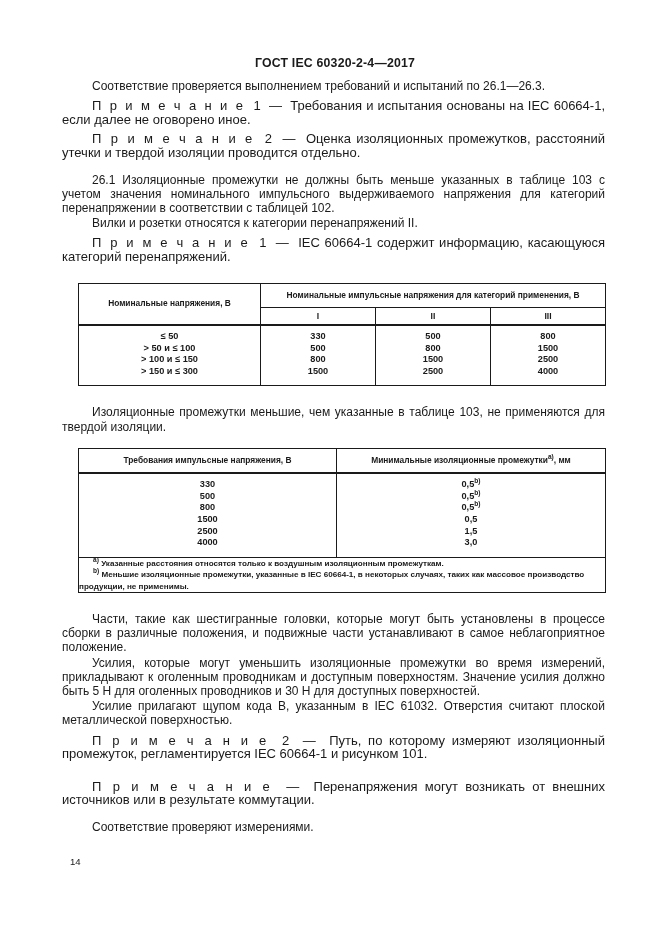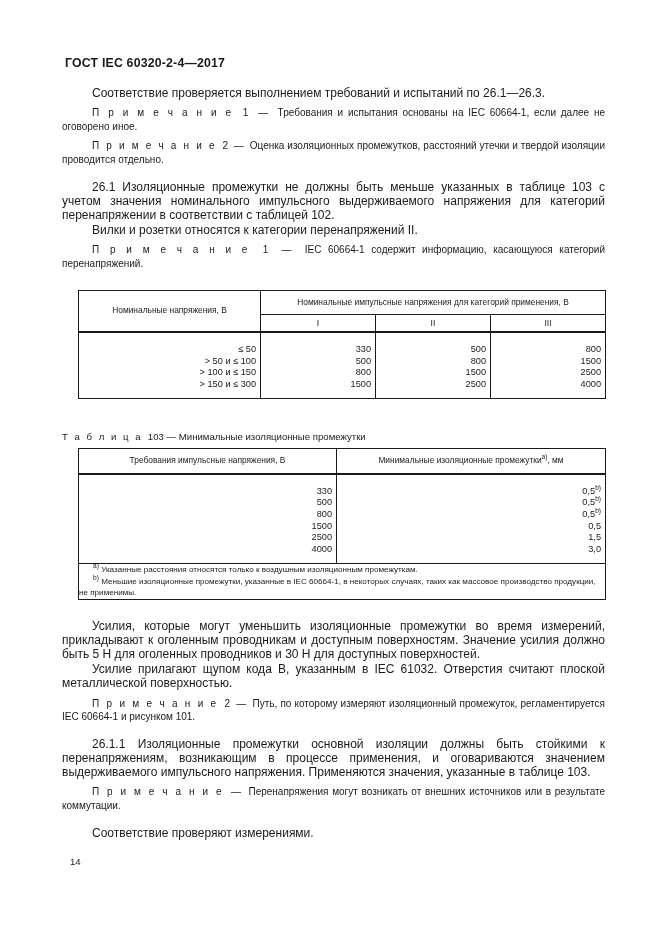--- a/index.html
+++ b/index.html
@@ -23,36 +23,37 @@
     height: 935px;
     box-sizing: border-box;
     padding: 56px 56px 0 62px;
   }
 
   
   .doc-header {
     font-size: 12.3px;
     font-weight: bold;
     letter-spacing: 0.2px;
-    margin: 0 0 16px 3px;
+    margin: 0 0 9px 3px;
     white-space: nowrap;
+    text-align: center;
   }
 
   
   .para {
     font-size: 12px;
     line-height: 14.2px;
     text-align: justify;
     margin: 0 0 1px 0;
     text-indent: 30px;
     hyphens: none;
   }
 
   .note {
-    font-size: 10px;
+    font-size: 13px;
     line-height: 13.6px;
     text-align: justify;
     margin: 6px 0 6px 0;
     text-indent: 30px;
   }
   .note .note-label {
     letter-spacing: 2.1px;
   }
   .note .dash { letter-spacing: 0; }
 
@@ -71,40 +72,40 @@
   
   table.gost {
     border-collapse: collapse;
     width: 527px;
     margin: 0 0 0 16px;
     table-layout: fixed;
     background: #fff;
   }
   table.gost td, table.gost th {
     border: 0.9px solid #1a1a1a;
-    font-weight: normal;
+    font-weight: bold;
     padding: 0;
     vertical-align: middle;
   }
   table.gost .th-cell {
     font-size: 8.4px;
     line-height: 11.4px;
     text-align: center;
     padding: 6px 4px;
   }
   table.gost .roman {
     font-size: 8.6px;
     text-align: center;
     padding: 3px 4px;
   }
   table.gost .body-cell {
     font-size: 9.2px;
     line-height: 11.6px;
-    text-align: right;
-    padding: 11px 4px 8px 4px;
+    text-align: center;
+    padding: 5px 4px 8px 4px;
     vertical-align: top;
   }
   table.gost .body-cell div { white-space: nowrap; }
 
   
   table.gost tbody tr.first-body td {
     border-top: 2.2px solid #1a1a1a;
   }
   table.gost .outer-l { border-left: 1.6px solid #1a1a1a; }
   table.gost .outer-r { border-right: 1.6px solid #1a1a1a; }
@@ -195,24 +196,24 @@
           <div>1500</div>
           <div>2500</div>
           <div>4000</div>
         </td>
       </tr>
     </tbody>
   </table>
 
   <div class="gap-lg"></div>
 
+  <p class="para">Изоляционные промежутки меньшие, чем указанные в таблице 103, не применяются для твердой изоляции.</p>
 
   <div class="gap-md"></div>
 
-  <div class="table-caption"><span class="cap-word">Т а б л и ц а</span>&nbsp; <span>103</span> <span>—</span> <span>Минимальные изоляционные промежутки</span></div>
 
   <table class="gost">
     <colgroup>
       <col style="width:258px">
       <col style="width:269px">
     </colgroup>
     <thead>
       <tr>
         <td class="th-cell outer-l outer-t">Требования импульсные напряжения, В</td>
         <td class="th-cell outer-t outer-r"><span>Минимальные изоляционные промежутки</span><sup>a)</sup><span>, мм</span></td>
@@ -241,28 +242,28 @@
         <td class="footnote-cell outer-l outer-r outer-b" colspan="2">
           <div class="footnote-line"><sup>a)</sup> <span>Указанные расстояния относятся только к воздушным изоляционным промежуткам.</span></div>
           <div class="footnote-line"><sup>b)</sup> <span>Меньшие изоляционные промежутки, указанные в IEC 60664-1, в некоторых случаях, таких как массовое производство продукции, не применимы.</span></div>
         </td>
       </tr>
     </tbody>
   </table>
 
   <div class="gap-lg"></div>
 
+  <p class="para">Части, такие как шестигранные головки, которые могут быть установлены в процессе сборки в различные положения, и подвижные части устанавливают в самое неблагоприятное положение.</p>
   <p class="para">Усилия, которые могут уменьшить изоляционные промежутки во время измерений, прикладывают к оголенным проводникам и доступным поверхностям. Значение усилия должно быть 5 Н для оголенных проводников и 30 Н для доступных поверхностей.</p>
   <p class="para">Усилие прилагают щупом кода В, указанным в IEC 61032. Отверстия считают плоской металлической поверхностью.</p>
 
   <p class="note"><span class="note-label">П р и м е ч а н и е</span>&nbsp; <span>2</span> &nbsp;<span class="dash">—</span>&nbsp; <span>Путь, по которому измеряют изоляционный промежуток, регламентируется IEC 60664-1 и рисунком 101.</span></p>
 
   <div class="gap-sm"></div>
 
-  <p class="para">26.1.1 Изоляционные промежутки основной изоляции должны быть стойкими к перенапряжениям, возникающим в процессе применения, и оговариваются значением выдерживаемого импульсного напряжения. Применяются значения, указанные в таблице 103.</p>
 
   <p class="note"><span class="note-label">П р и м е ч а н и е</span>&nbsp; <span class="dash">—</span>&nbsp; <span>Перенапряжения могут возникать от внешних источников или в результате коммутации.</span></p>
 
   <div class="gap-sm"></div>
 
   <p class="para">Соответствие проверяют измерениями.</p>
 
   <div class="page-number">14</div>
 
 </div>

